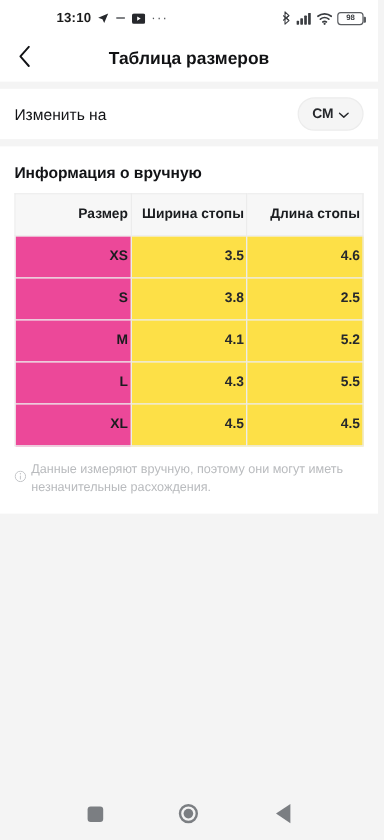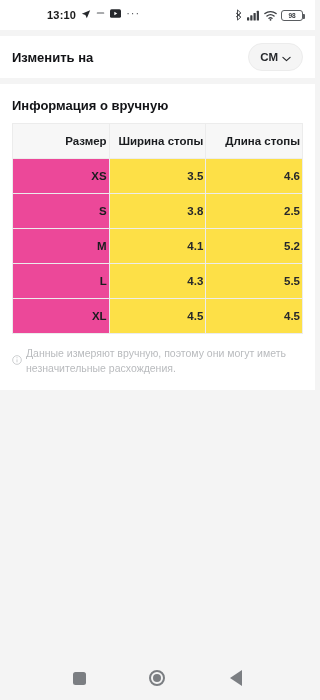--- a/index.html
+++ b/index.html
@@ -10,21 +10,21 @@
     overflow:hidden;
   }
   .phone { position:relative; width:315px; height:700px; background:#f4f4f4; }
 
   
   .statusbar {
     height:30px; background:#ffffff;
     display:flex; align-items:center;
     padding:0 12px; position:relative;
   }
-  .sb-left { display:flex; gap:5px; margin-left:35px; }
+  .sb-left { display:flex; align-items:center; gap:5px; margin-left:35px; }
   .sb-time { font-size:11px; color:#1b1b1b; font-weight:600; letter-spacing:.2px; }
   .sb-right { display:flex; align-items:center; gap:4px; margin-left:auto; }
   .ic { display:inline-block; line-height:0; }
   .ic svg { display:block; }
   .dots { font-size:11px; color:#55585c; letter-spacing:1px; line-height:8px; }
 
   .battery {
     width:22px; height:11px; border:1.2px solid #5a5d61; border-radius:3px;
     position:relative; display:flex; align-items:center; justify-content:center;
   }
@@ -48,21 +48,21 @@
     font-size:14.5px; font-weight:700; color:#111214; pointer-events:none;
   }
 
   
   .sep { height:6px; background:#f4f4f4; }
   .unit-row {
     background:#ffffff; height:42px;
     display:flex; align-items:center; justify-content:space-between;
     padding:0 12px;
   }
-  .unit-label { font-size:13px; font-weight:700; color:#121316; }
+  .unit-label { font-size:13px; font-weight:400; color:#121316; }
   .unit-pill {
     display:flex; align-items:center; gap:4px;
     background:#f5f5f5; border:1px solid #ececec; border-radius:14px;
     padding:4px 11px; cursor:pointer;
   }
   .unit-pill .val { font-size:11.5px; font-weight:600; color:#26282c; }
 
   
   .content { background:#ffffff; padding:0 12px 14px; }
   .section-title {
@@ -159,20 +159,30 @@
           <path d="M5.4 8.5A2.8 2.8 0 0 1 8.6 8.5" stroke="#3a3d41" stroke-width="1.5" fill="none" stroke-linecap="round"></path>
           <circle cx="7" cy="10.2" r="1" fill="#3a3d41"></circle>
         </svg>
       </span>
       <span class="battery">
         <span>98</span>
       </span>
     </div>
   </div>
 
+  <div class="header">
+    <div class="back-btn">
+      <span>
+        <svg width="11" height="18" viewBox="0 0 11 18">
+            <path d="M9 1 2 9l7 8" stroke="#121316" stroke-width="1.6" fill="none" stroke-linecap="round" stroke-linejoin="round"></path>
+          </svg>
+      </span>
+    </div>
+    <div class="header-title">Таблица размеров</div>
+  </div>
 
   <div class="sep"></div>
 
   <div class="unit-row">
     <span class="unit-label">Изменить на</span>
     <div class="unit-pill">
       <span class="val">СМ</span>
       <span>
         <svg width="9" height="6" viewBox="0 0 10 6">
             <path d="M1 1.2 5 4.8 9 1.2" stroke="#26282c" stroke-width="1.3" fill="none" stroke-linecap="round" stroke-linejoin="round"></path>

